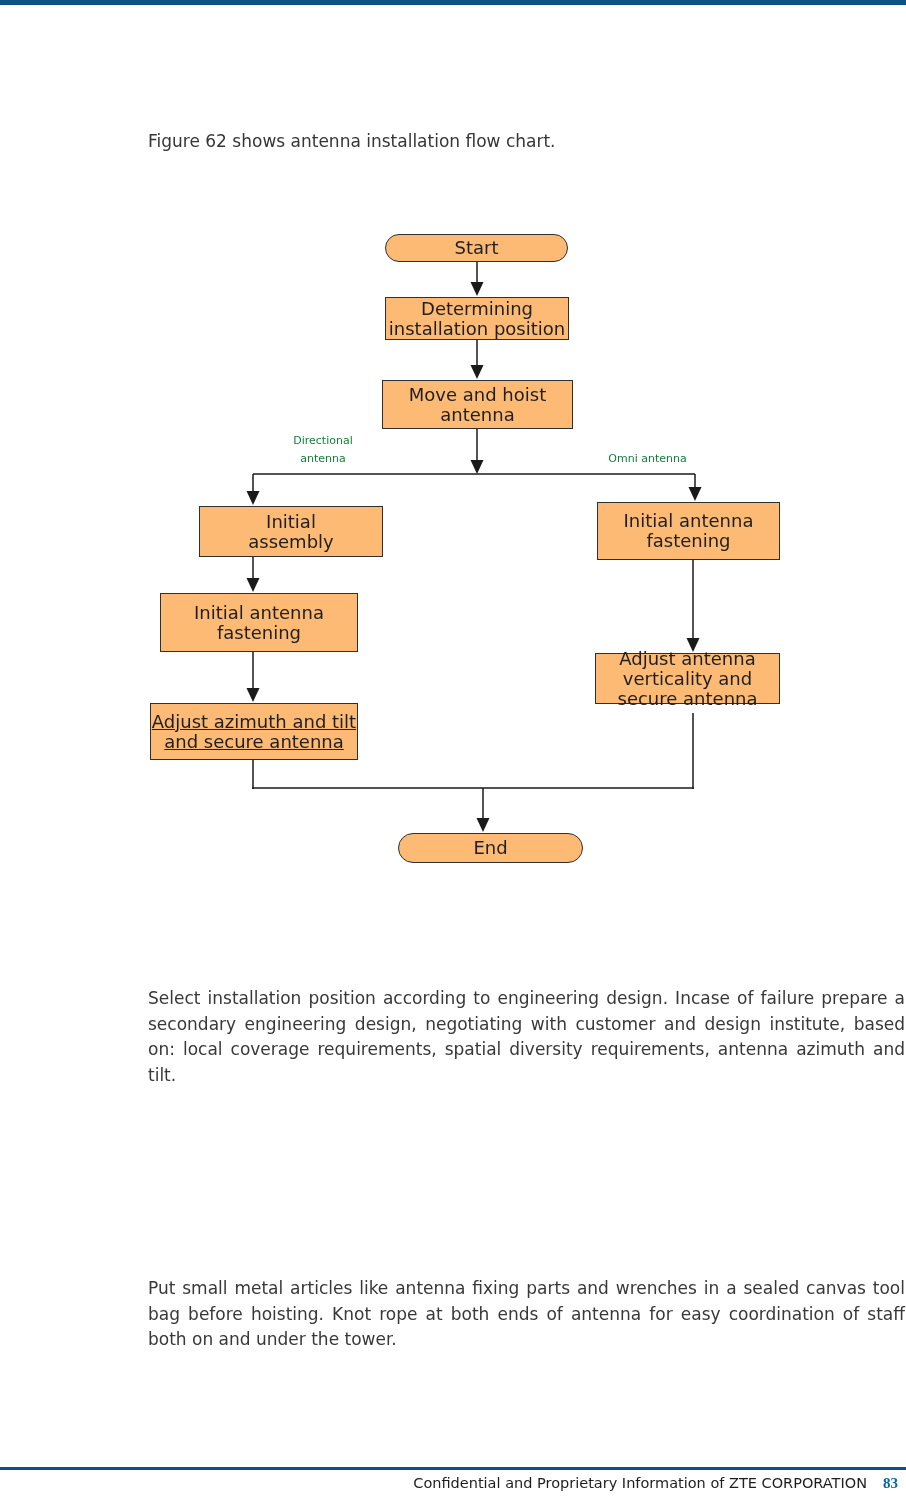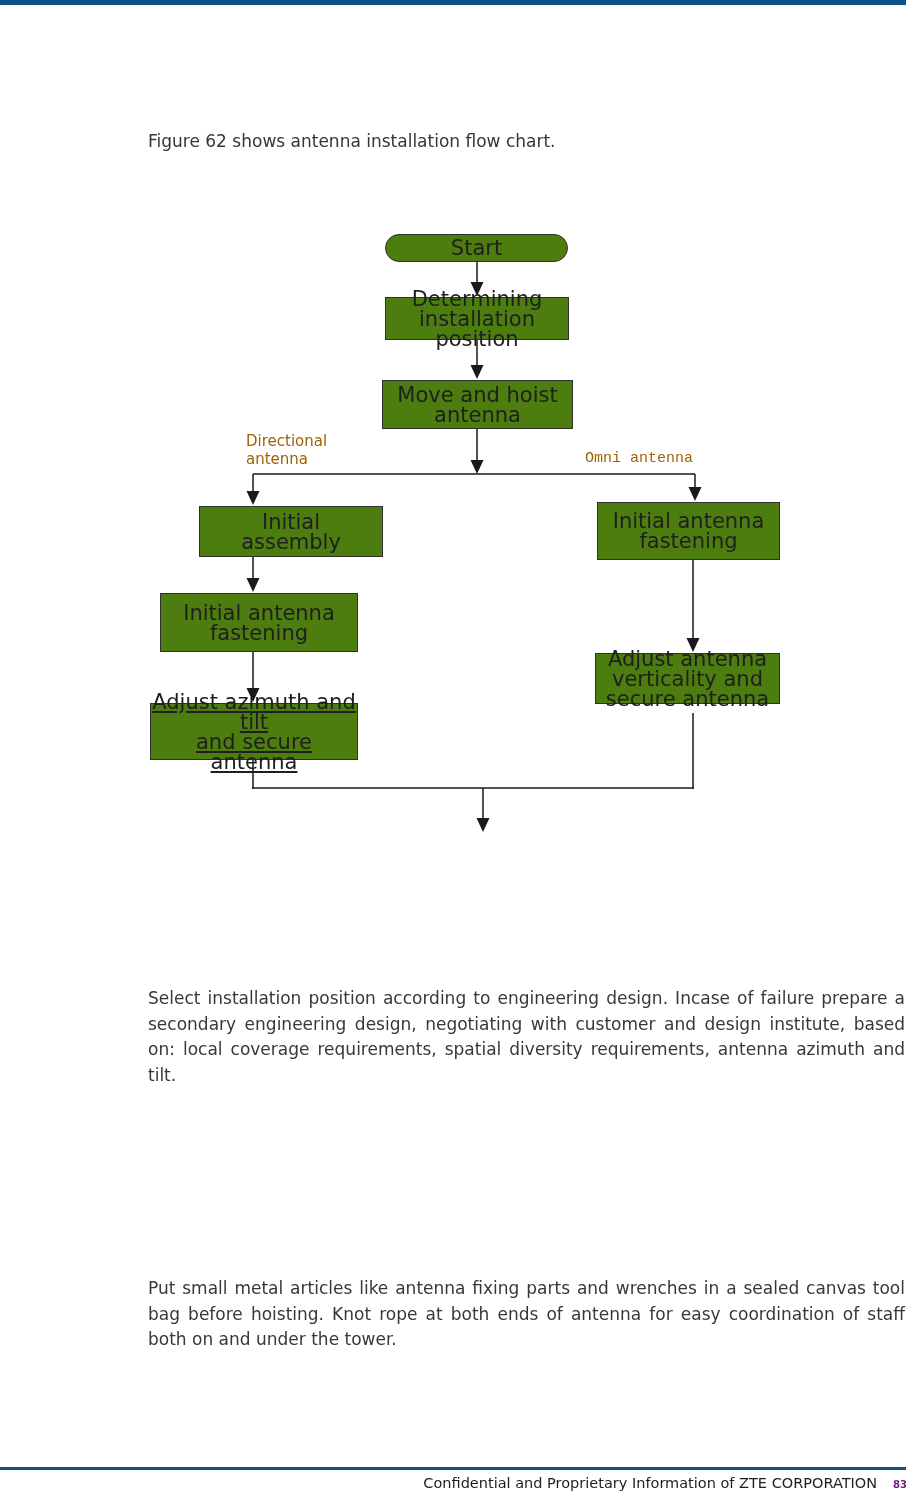--- a/index.html
+++ b/index.html
@@ -16,51 +16,52 @@
     background:#0b5286;
   }
   .caption{
     position:absolute;left:148px;top:130px;width:760px;
     font-size:17px;line-height:23px;color:#363636;margin:0;
   }
   .flowchart{position:absolute;left:0;top:0;width:906px;height:900px;}
   #connector-svg{position:absolute;left:0;top:0;}
   .node{
     position:absolute;
-    background:#4d7c0f;
+    background:#fdba74;
     border:1px solid #2f2f2f;
     display:flex;align-items:center;justify-content:center;
     text-align:center;
-    font-size:21px;line-height:20px;color:#1f1f1f;
+    font-size:18px;line-height:20px;color:#1f1f1f;
     white-space:pre-line;
     box-sizing:border-box;
   }
   .node.terminal{border-radius:15px;}
   .branch-label{
     position:absolute;
-    font-size:15px;line-height:18px;color:#a16207;
+    text-align:center;
+    font-size:11px;line-height:18px;color:#15803d;
     white-space:pre-line;
   }
   .para{
     position:absolute;left:148px;width:757px;
     font-size:17px;line-height:25.5px;
     text-align:justify;
     color:#383838;
     margin:0;
   }
   .footer-line{
     position:absolute;left:0;top:1467px;width:906px;height:3px;
     background:#0b5286;
   }
   .footer-row{
     position:absolute;left:0;top:1475px;width:898px;
     display:flex;justify-content:flex-end;align-items:baseline;gap:16px;
-    font-size:14.5px;color:#1e1e1e;padding-left:9px;
+    font-size:14.5px;color:#1e1e1e;
   }
-  .footer-page{font-weight:bold;font-size:10px;color:#701a75;}
+  .footer-page{font-weight:bold;font-size:15px;color:#0369a1;font-family:Liberation Serif, serif;}
 </style>
 </head>
 <body>
 
 <div class="page">
 
   <div class="topbar"></div>
 
   <p class="caption">Figure 62 shows antenna installation flow chart.</p>
 
@@ -94,38 +95,39 @@
 
     <div class="node" style="left:385px;top:297px;width:184px;height:43px;">Determining
 installation position</div>
 
     <div class="node" style="left:382px;top:380px;width:191px;height:49px;">Move and hoist
 antenna</div>
 
     <div class="branch-label" style="left:246px;top:432px;width:154px;">Directional
 antenna</div>
 
-    <div class="branch-label" style="left:585px;top:450px;width:125px;font-family:Liberation Mono, monospace;">Omni antenna</div>
+    <div class="branch-label" style="left:585px;top:450px;width:125px;">Omni antenna</div>
 
     <div class="node" style="left:163px;top:506px;width:184px;height:51px;margin-left:36px;">Initial
 assembly</div>
 
     <div class="node" style="left:160px;top:593px;width:198px;height:59px;">Initial antenna
 fastening</div>
 
     <div class="node" style="left:150px;top:703px;width:208px;height:57px;text-decoration:underline;">Adjust azimuth and tilt
 and secure antenna</div>
 
     <div class="node" style="left:597px;top:502px;width:183px;height:58px;">Initial antenna
 fastening</div>
 
     <div class="node" style="left:595px;top:653px;width:185px;height:51px;">Adjust antenna
 verticality and
 secure antenna</div>
 
+    <div class="node terminal" style="left:398px;top:833px;width:185px;height:30px;">End</div>
   </div>
 
   <p class="para" style="top:986px;">Select installation position according to engineering design. Incase of failure prepare a secondary engineering design, negotiating with customer and design institute, based on: local coverage requirements, spatial diversity requirements, antenna azimuth and tilt.</p>
   <p class="para" style="top:1276px;">Put small metal articles like antenna fixing parts and wrenches in a sealed canvas tool bag before hoisting. Knot rope at both ends of antenna for easy coordination of staff both on and under the tower.</p>
 
   <div class="footer-line"></div>
   <div class="footer-row">
     <span>Confidential and Proprietary Information of ZTE CORPORATION</span>
     <span class="footer-page">83</span>
   </div>

